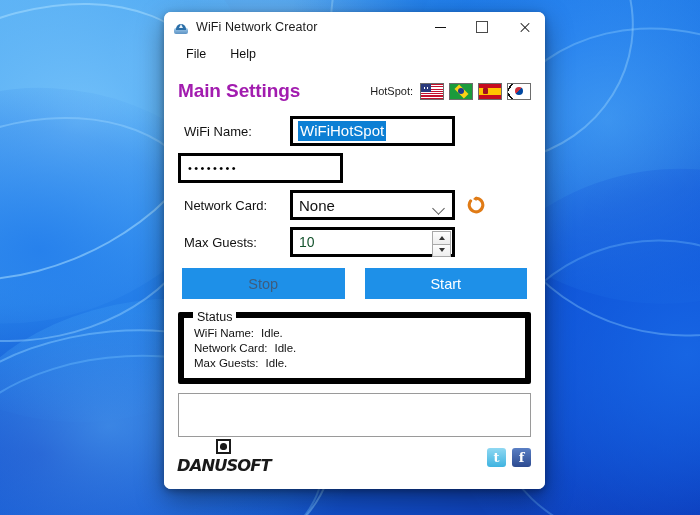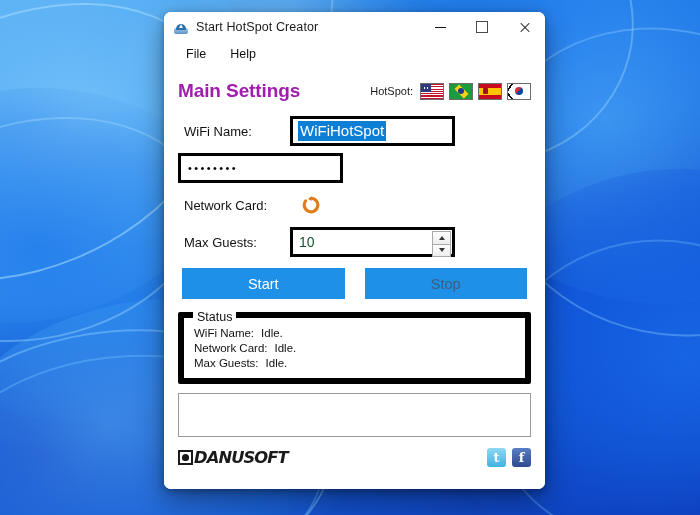--- a/index.html
+++ b/index.html
@@ -427,20 +427,21 @@
   .footer {
     margin-top: 7px;
     height: 26px;
     display: flex;
     align-items: center;
   }
   .brand {
     display: flex;
     align-items: center;
     gap: 2px;
+    flex-direction: column;
   }
   .brand-mark {
     width: 15px; height: 15px;
     border: 2px solid #1a1a1a;
     background: #fff;
     display: flex; align-items: center; justify-content: center;
     box-sizing: border-box;
   }
   .brand-mark i {
     display: block;
@@ -492,21 +493,21 @@
   <div class="ribbon r7"></div>
 
   <div id="app-window">
 
     <div class="titlebar">
       <div class="title-icon">
         <span class="base"></span>
         <span class="dome"></span>
         <span class="arrow"></span>
       </div>
-      <div class="titlebar-text">Start HotSpot Creator</div>
+      <div class="titlebar-text">WiFi Network Creator</div>
       <div class="winctrls">
         <div class="wc min">
             <span class="min-g"></span>
           </div>
         <div class="wc max">
             <span class="max-g"></span>
           </div>
         <div class="wc close">
             <span class="cls-g"></span>
           </div>
@@ -541,20 +542,24 @@
         </div>
 
         <div class="frow">
           <div class="fctrl">
             <span class="pwd-dots">••••••••</span>
           </div>
         </div>
 
         <div class="frow">
           <div class="flabel">Network Card:</div>
+          <div class="fctrl">
+            <span class="combo-value">None</span>
+            <span class="combo-arrow"></span>
+          </div>
           <span class="refresh-icon">
             <svg width="18" height="18" viewBox="0 0 18 18">
               <path d="M9 2.2 A6.8 6.8 0 1 1 3.6 4.9" fill="none" stroke="#e07b16" stroke-width="3.1" stroke-linecap="round"></path>
               <path d="M9.4 0.4 L6.0 3.0 L9.6 5.0 Z" fill="#e07b16"></path>
             </svg>
           </span>
         </div>
 
         <div class="frow">
           <div class="flabel">Max Guests:</div>
@@ -566,22 +571,22 @@
                 </span>
               <span class="spin-btn">
                   <i class="tri-dn"></i>
                 </span>
             </span>
           </div>
         </div>
       </div>
 
       <div class="btn-row">
+        <div class="abtn stop">Stop</div>
         <div class="abtn start">Start</div>
-        <div class="abtn stop">Stop</div>
       </div>
 
       <div class="status-group">
         <span class="status-legend">Status</span>
 
         <div class="status-line">
           <span class="status-key">WiFi Name:</span>
           <span class="status-val">Idle.</span>
         </div>
         <div class="status-line">

